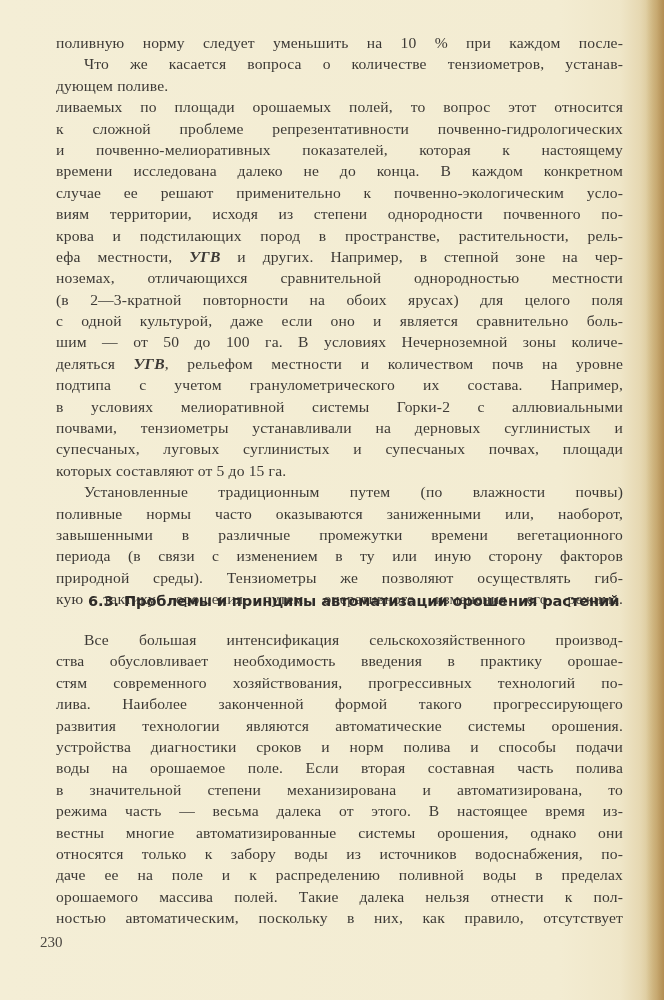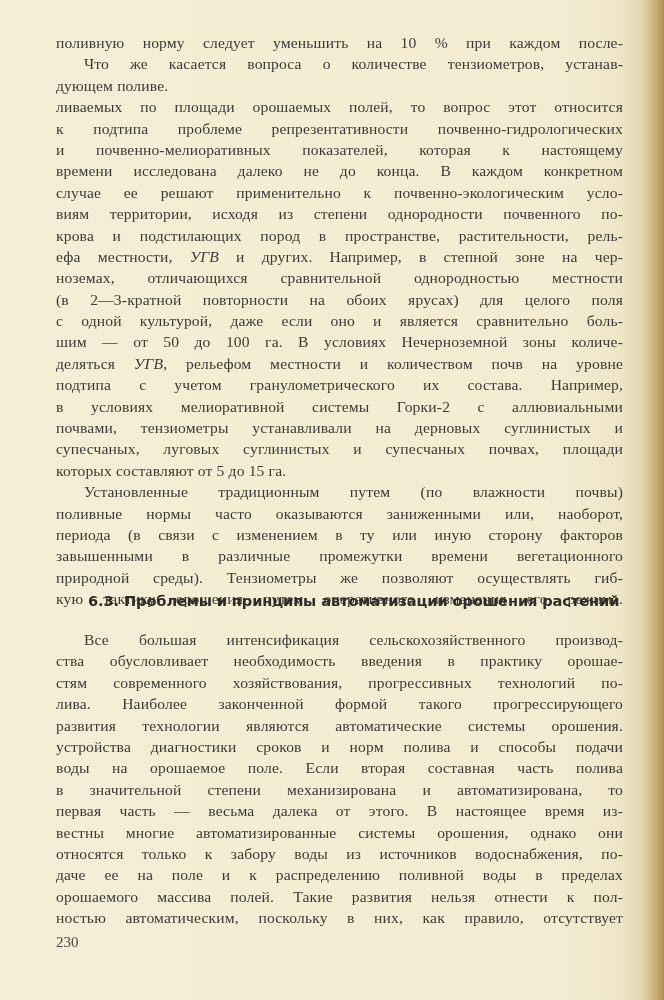--- a/index.html
+++ b/index.html
@@ -64,76 +64,76 @@
       font-family: "DejaVu Sans", "Liberation Sans", sans-serif;
       font-weight: bold;
       font-size: 14.6px;
       color: #2f2c29;
       letter-spacing: -0.1px;
       white-space: nowrap;
     }
     .block-2 { top: 629px; }
     .page-number {
       position: absolute;
-      left: 56px;
+      left: 40px;
       top: 934px;
       font-size: 15px;
       color: #4a4640;
     }
-    .italic { font-style: italic; }
+    .italic { font-style: italic; font-weight: bold; }
   </style>
 </head>
 <body>
 
 <div class="page">
   <div class="edge-shadow"></div>
 
   <div class="text-block block-1">
     <span class="line">поливную норму следует уменьшить на 10 % при каждом после-</span>
     <span class="line indent">Что же касается вопроса о количестве тензиометров, устанав-</span>
     <span class="line last">дующем поливе.</span>
     <span class="line">ливаемых по площади орошаемых полей, то вопрос этот относится</span>
-    <span class="line">к подтипа проблеме репрезентативности почвенно-гидрологических</span>
+    <span class="line">к сложной проблеме репрезентативности почвенно-гидрологических</span>
     <span class="line">и почвенно-мелиоративных показателей, которая к настоящему</span>
     <span class="line">времени исследована далеко не до конца. В каждом конкретном</span>
     <span class="line">случае ее решают применительно к почвенно-экологическим усло-</span>
     <span class="line">виям территории, исходя из степени однородности почвенного по-</span>
     <span class="line">крова и подстилающих пород в пространстве, растительности, рель-</span>
     <span class="line">ефа местности, <span class="italic">УГВ</span> и других. Например, в степной зоне на чер-</span>
     <span class="line">ноземах, отличающихся сравнительной однородностью местности</span>
     <span class="line">(в 2—3-кратной повторности на обоих ярусах) для целого поля</span>
     <span class="line">с одной культурой, даже если оно и является сравнительно боль-</span>
     <span class="line">шим — от 50 до 100 га. В условиях Нечерноземной зоны количе-</span>
     <span class="line">деляться <span class="italic">УГВ</span>, рельефом местности и количеством почв на уровне</span>
     <span class="line">подтипа с учетом гранулометрического их состава. Например,</span>
     <span class="line">в условиях мелиоративной системы Горки-2 с аллювиальными</span>
     <span class="line">почвами, тензиометры устанавливали на дерновых суглинистых и</span>
     <span class="line">супесчаных, луговых суглинистых и супесчаных почвах, площади</span>
     <span class="line last">которых составляют от 5 до 15 га.</span>
     <span class="line indent">Установленные традиционным путем (по влажности почвы)</span>
     <span class="line">поливные нормы часто оказываются заниженными или, наоборот,</span>
+    <span class="line">завышенными в различные промежутки времени вегетационного</span>
     <span class="line">периода (в связи с изменением в ту или иную сторону факторов</span>
-    <span class="line">завышенными в различные промежутки времени вегетационного</span>
     <span class="line">природной среды). Тензиометры же позволяют осуществлять гиб-</span>
     <span class="line">кую тактику орошения путем оперативного изменения его режима.</span>
   </div>
 
   <div class="section-heading">6.3. Проблемы и принципы автоматизации орошения растений</div>
 
   <div class="text-block block-2">
     <span class="line indent">Все большая интенсификация сельскохозяйственного производ-</span>
     <span class="line">ства обусловливает необходимость введения в практику орошае-</span>
     <span class="line">стям современного хозяйствования, прогрессивных технологий по-</span>
     <span class="line">лива. Наиболее законченной формой такого прогрессирующего</span>
     <span class="line">развития технологии являются автоматические системы орошения.</span>
     <span class="line">устройства диагностики сроков и норм полива и способы подачи</span>
     <span class="line">воды на орошаемое поле. Если вторая составная часть полива</span>
     <span class="line">в значительной степени механизирована и автоматизирована, то</span>
-    <span class="line">первая часть — весьма далека от этого. В настоящее время из-</span>
+    <span class="line">режима часть — весьма далека от этого. В настоящее время из-</span>
     <span class="line">вестны многие автоматизированные системы орошения, однако они</span>
     <span class="line">относятся только к забору воды из источников водоснабжения, по-</span>
     <span class="line">даче ее на поле и к распределению поливной воды в пределах</span>
-    <span class="line">орошаемого массива полей. Такие развития нельзя отнести к пол-</span>
+    <span class="line">орошаемого массива полей. Такие далека нельзя отнести к пол-</span>
     <span class="line">ностью автоматическим, поскольку в них, как правило, отсутствует</span>
   </div>
 
   <div class="page-number">230</div>
 </div>
 
 </body></html>

